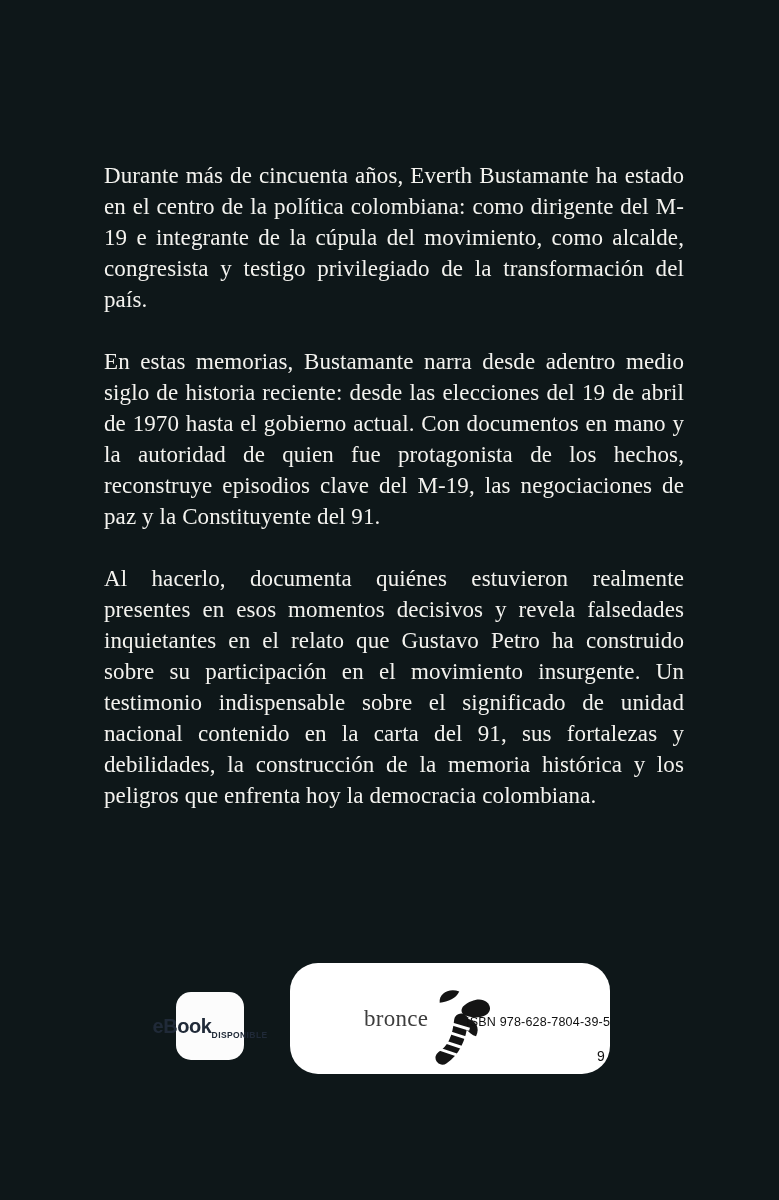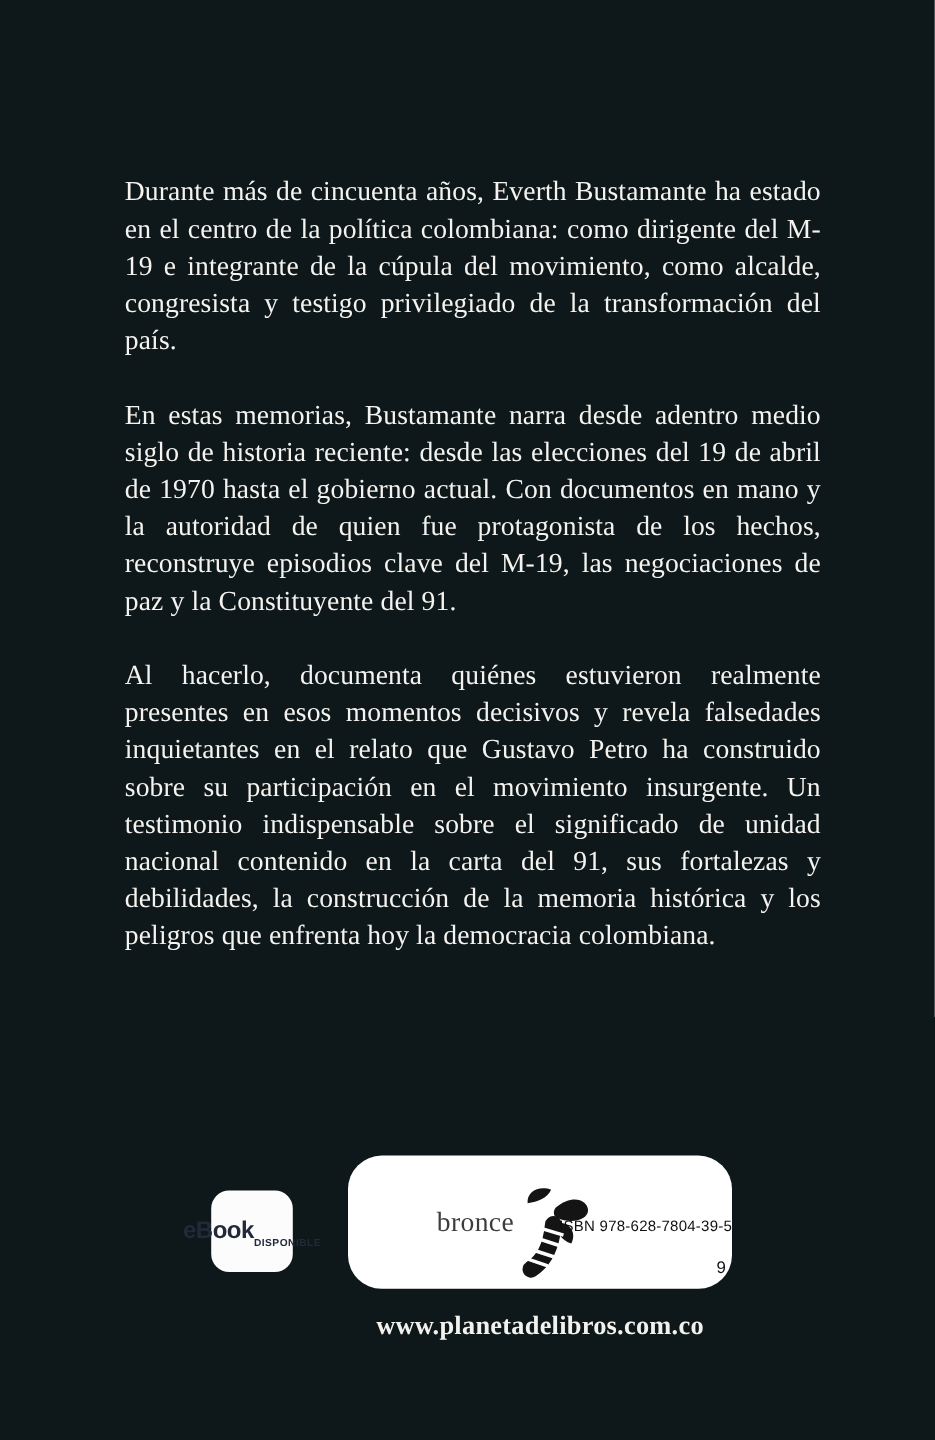--- a/index.html
+++ b/index.html
@@ -5,21 +5,21 @@
   html,body{margin:0;padding:0;}
   .page{
     position:relative;
     width:779px;height:1200px;
     background:#0e1719;
     overflow:hidden;
     font-family:"Liberation Serif","DejaVu Serif",serif;
   }
   
   .synopsis{
-    position:absolute;left:104px;top:144px;width:580px;
+    position:absolute;left:104px;top:160px;width:580px;
     color:#f4f3ef;
   }
   .synopsis p{
     margin:0 0 31px 0;
     font-size:23px;line-height:31px;
     text-align:justify;
     letter-spacing:.1px;
   }
   
   .ebook-badge{
@@ -146,15 +146,14 @@
             <div class="bar tall" style="left: 98.9474%; width: 1.05263%;"></div>
           </div>
         <span class="bdigits bd-left">9</span>
         <span class="bdigits bd-mid">786287</span>
         <span class="bdigits bd-right">804395</span>
       </div>
     </div>
 
   </div>
 
-  <div class="website">www.planetadelibros.com.co</div>
 
 </div>
 
 </body></html>

